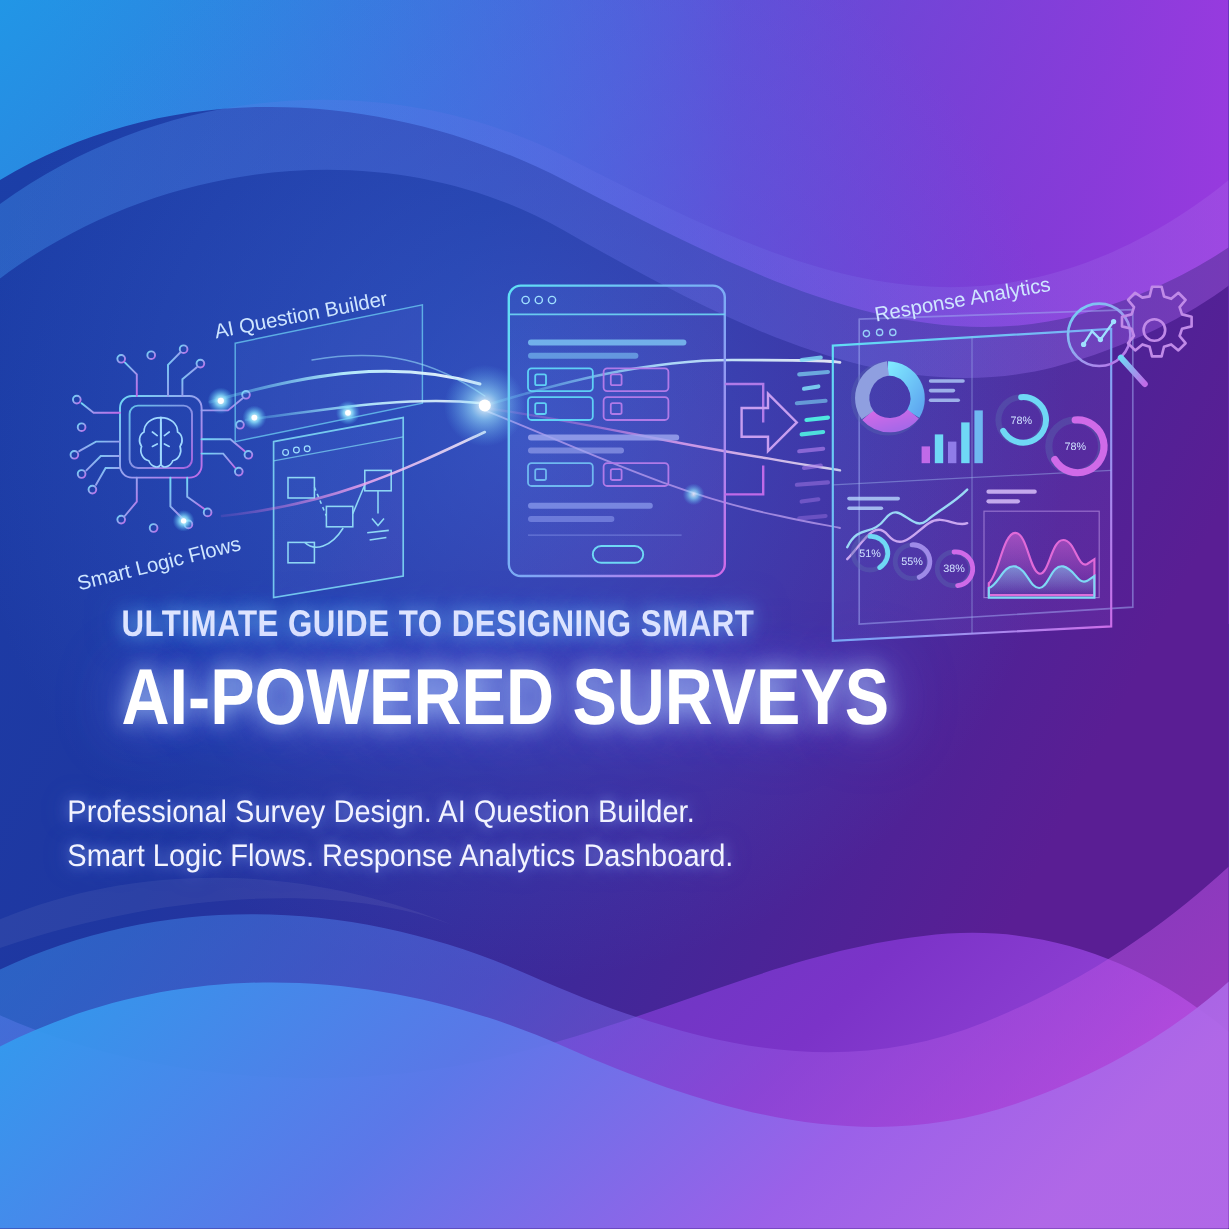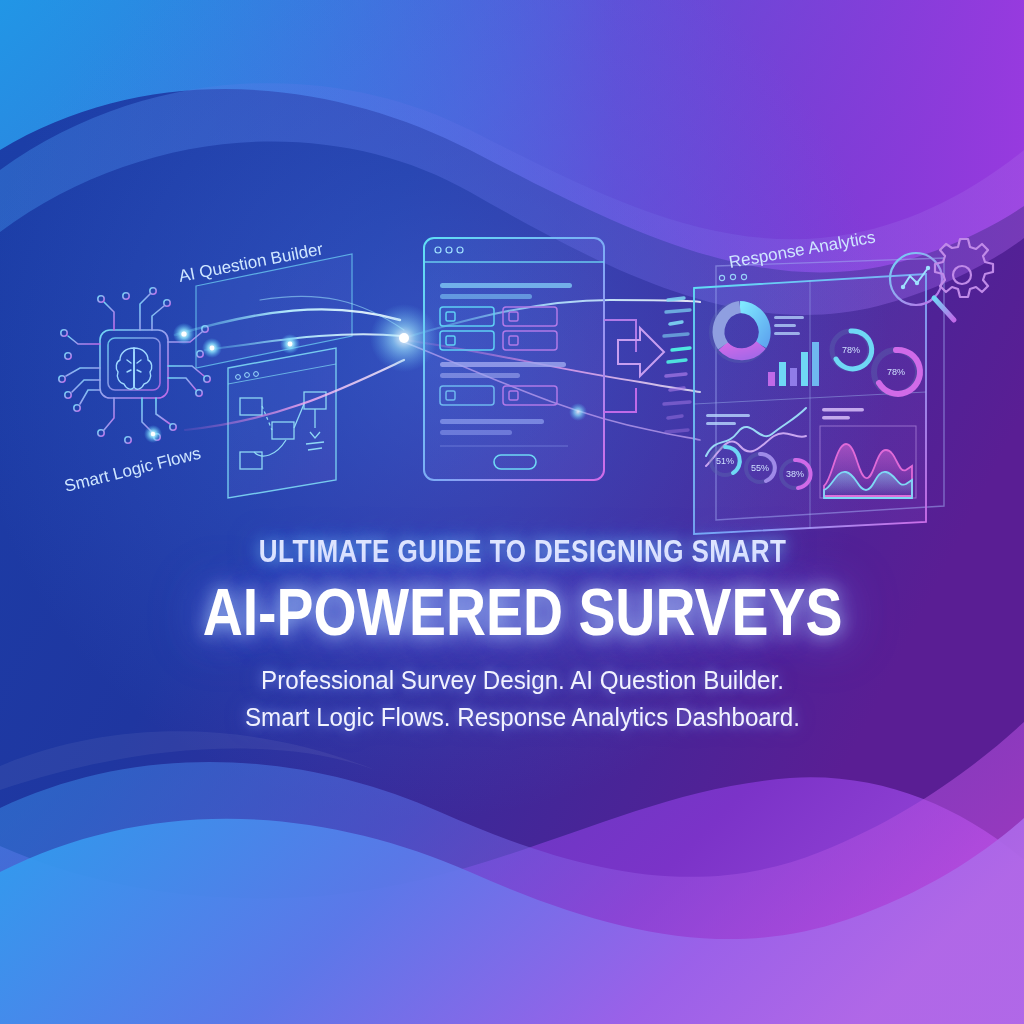--- a/index.html
+++ b/index.html
@@ -5,21 +5,21 @@
   html,body{margin:0;padding:0;background:#0b1030;}
   #stage{
     position:relative;width:1024px;height:1024px;overflow:hidden;
     font-family:"Liberation Sans", sans-serif;
     background:#2b2f9e;
   }
   .layer{position:absolute;inset:0;}
   svg.layer{display:block;}
   
   #copy{
-    position:absolute;left:0;right:0;top:536px;text-align:center;
+    position:absolute;left:0;right:0;top:504px;
     z-index:40;
     padding-left:21px;
   }
   #eyebrow{
     font-family:"Liberation Sans", sans-serif;
     font-weight:700;font-size:31px;letter-spacing:.5px;
     color:#dfe6ff;transform:scaleX(.84);
     text-shadow:0 0 16px rgba(120,200,255,.85),0 0 34px rgba(90,150,255,.55);
     margin:0;line-height:1.05;
   }
@@ -30,21 +30,21 @@
     text-shadow:0 0 20px rgba(180,210,255,.85),0 0 46px rgba(120,160,255,.6),0 0 70px rgba(150,90,255,.45);
     margin:10px 0 0 0;line-height:1.02;
   }
   .sub{
     font-family:"Liberation Sans", sans-serif;
     font-weight:400;font-size:26px;color:#f2f3ff;
     transform:scaleX(.93);
     text-shadow:0 0 12px rgba(160,190,255,.7),0 0 26px rgba(120,140,255,.4);
     margin:0;line-height:1.42;
   }
-  #sub-wrap{margin-top:16px;}
+  #sub-wrap{margin-top:44px;}
   
   .art-label{
     font-family:"Liberation Sans", sans-serif;
     fill:#cfe6ff;font-size:17px;font-weight:400;
   }
   .art-label-sm{
     font-family:"Liberation Sans", sans-serif;
     fill:#cfe0ff;font-size:9px;font-weight:400;
   }
 </style>

